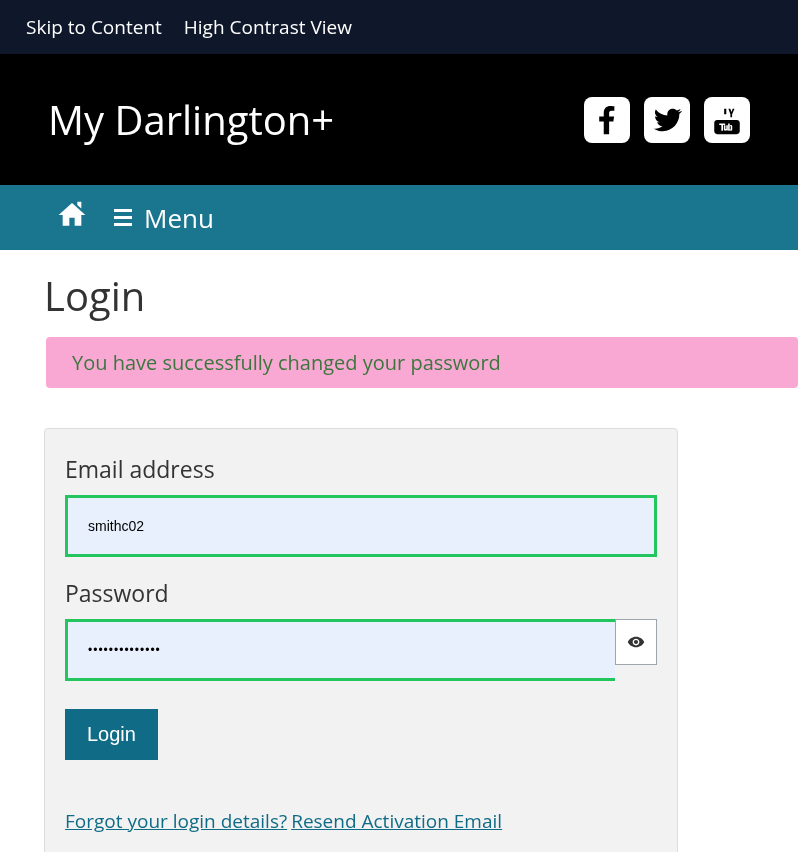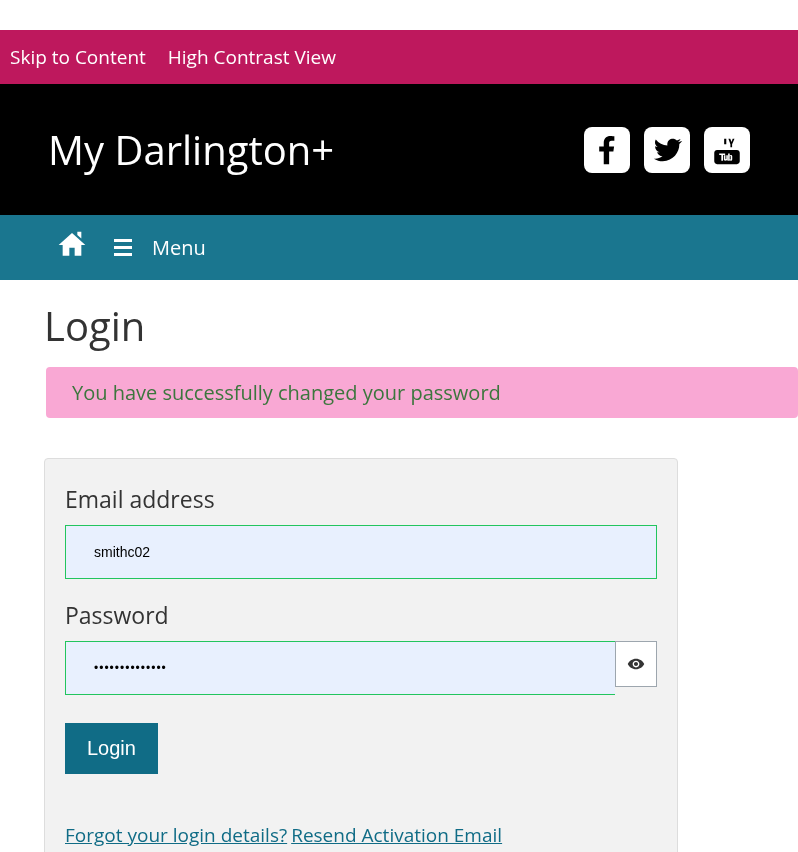--- a/index.html
+++ b/index.html
@@ -1,41 +1,41 @@
 <!DOCTYPE html>
 <html><head>
   <meta charset="utf-8">
   <style>
     * { box-sizing: border-box; margin: 0; padding: 0; }
     body { font-family: "Open Sans", "Segoe UI", Arial, sans-serif; width: 798px; background: #fff; color: #333; }
     
-    .top-bar { background: #be185d; padding: 14px 10px; display: flex; gap: 22px; margin-top: 30px; }
+    .top-bar { background: #0f172a; padding: 14px 26px; display: flex; gap: 22px; }
     .top-bar a { color: #fff; text-decoration: none; font-size: 19px; }
     
     .header { background: #000; padding: 38px 48px 38px 48px; display: flex; justify-content: space-between; }
     .site-title { color: #fff; font-size: 40px; font-weight: 400; }
     .social-icons { display: flex; gap: 14px; align-items: center; }
     .social-icon { width: 46px; height: 46px; background: #fff; border-radius: 8px; display: flex; align-items: center; justify-content: center; }
     .social-icon svg { width: 34px; height: 34px; fill: #000; }
     
     .nav-bar { background: #1a768f; padding: 14px 54px; display: flex; align-items: center; gap: 24px; }
     .home-icon svg { width: 36px; height: 32px; fill: #fff; }
-    .menu-toggle { display: flex; align-items: center; gap: 20px; color: #fff; font-size: 20px; cursor: pointer; }
+    .menu-toggle { display: flex; align-items: center; gap: 12px; color: #fff; font-size: 26px; cursor: pointer; }
     .hamburger { display: flex; flex-direction: column; gap: 4px; }
     .hamburger span { display: block; width: 18px; height: 3px; background: #fff; }
     
     .content { padding: 18px 44px; }
     .page-title { font-size: 40px; font-weight: 400; color: #333; margin-bottom: 14px; }
     
     .alert-success { background: #f9a8d4; color: #3c763d; padding: 12px 26px; margin-bottom: 40px; font-size: 20px; border-radius: 4px; margin-left: 2px; margin-right: -44px; }
     
     .login-panel { background: #f2f2f2; border: 1px solid #ddd; border-radius: 4px; padding: 24px 20px 30px 20px; width: 634px; }
     .form-group { margin-bottom: 20px; }
     .form-label { display: block; font-size: 23px; font-weight: 400; color: #333; margin-bottom: 10px; }
-    .form-input { width: 100%; height: 54px; border: 1px solid #22c55e; background: #e8f0fe; padding: 8px 28px; font-size: 14px; font-family: Arial, sans-serif; }
+    .form-input { width: 100%; height: 62px; border: 3px solid #22c55e; background: #e8f0fe; padding: 8px 20px; font-size: 14px; font-family: Arial, sans-serif; }
     .password-row { display: flex; }
     .password-row .form-input { flex: 1; border-right: none; }
     .password-row .form-input.pw { letter-spacing: 1px; font-size: 12px; }
     .eye-btn { width: 42px; height: 46px; border: 1px solid #9da6ae; background: #fff; display: flex; align-items: center; justify-content: center; cursor: pointer; }
     .eye-btn svg { width: 18px; height: 18px; fill: #333; }
     
     .btn-login { background: #106c86; color: #fff; border: none; padding: 14px 22px; font-size: 20px; cursor: pointer; margin-top: 8px; }
     
     .links { margin-top: 48px; display: flex; flex-direction: row; gap: 4px; }
     .links a { color: #106c86; font-size: 19px; text-decoration: underline; width: fit-content; }

